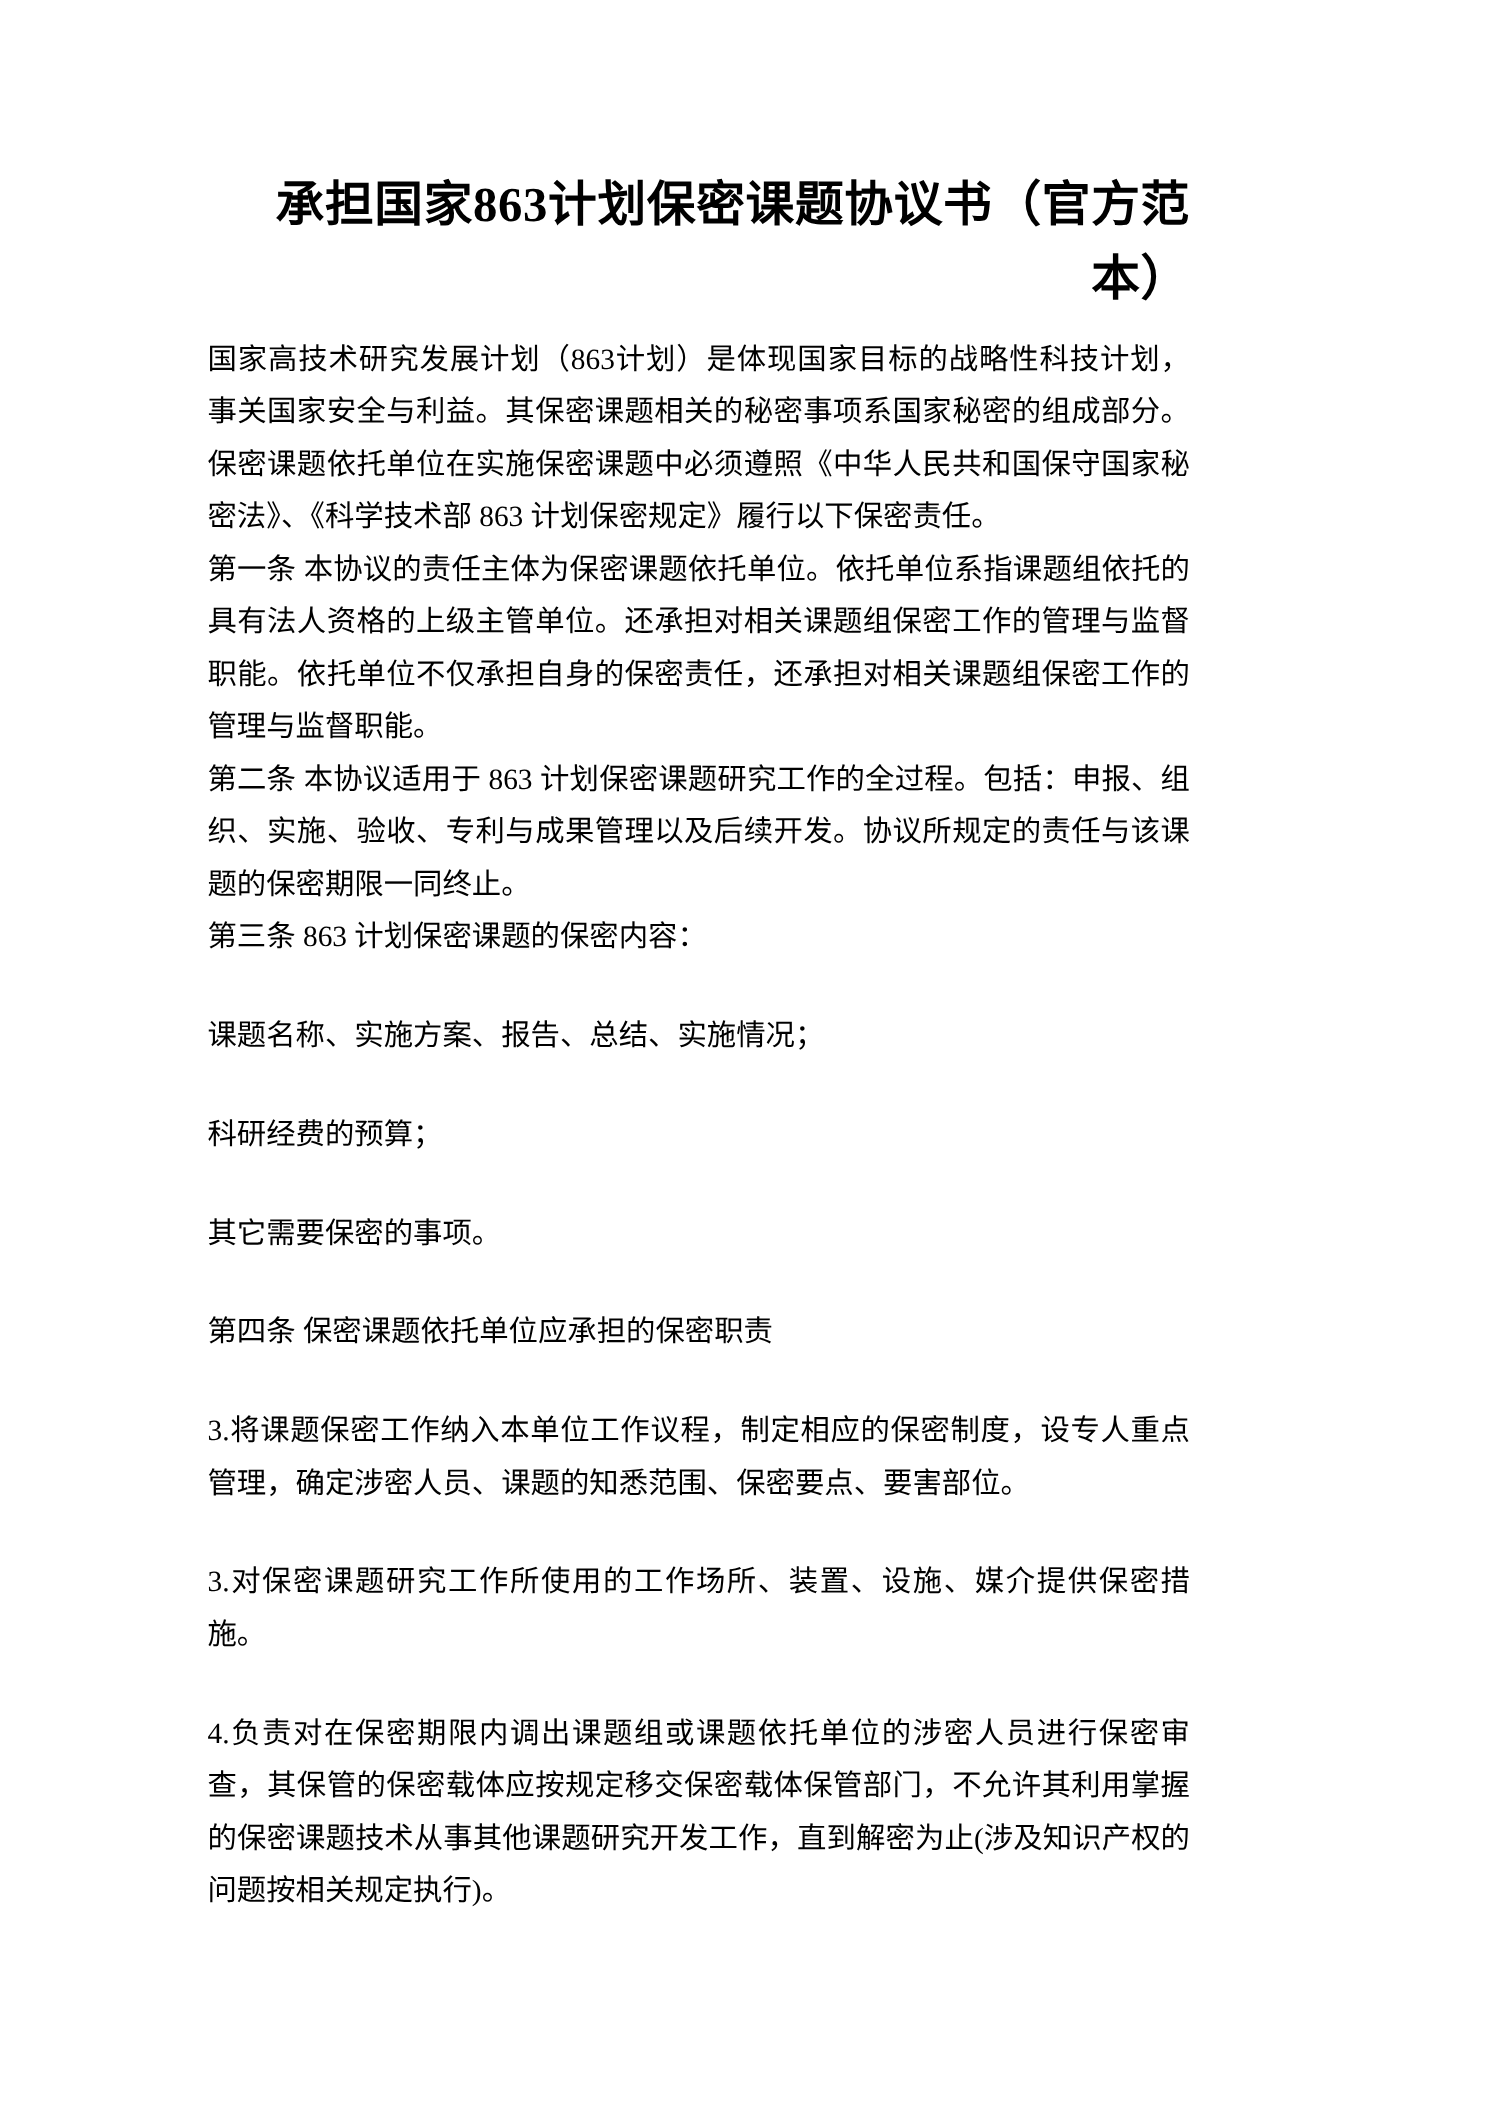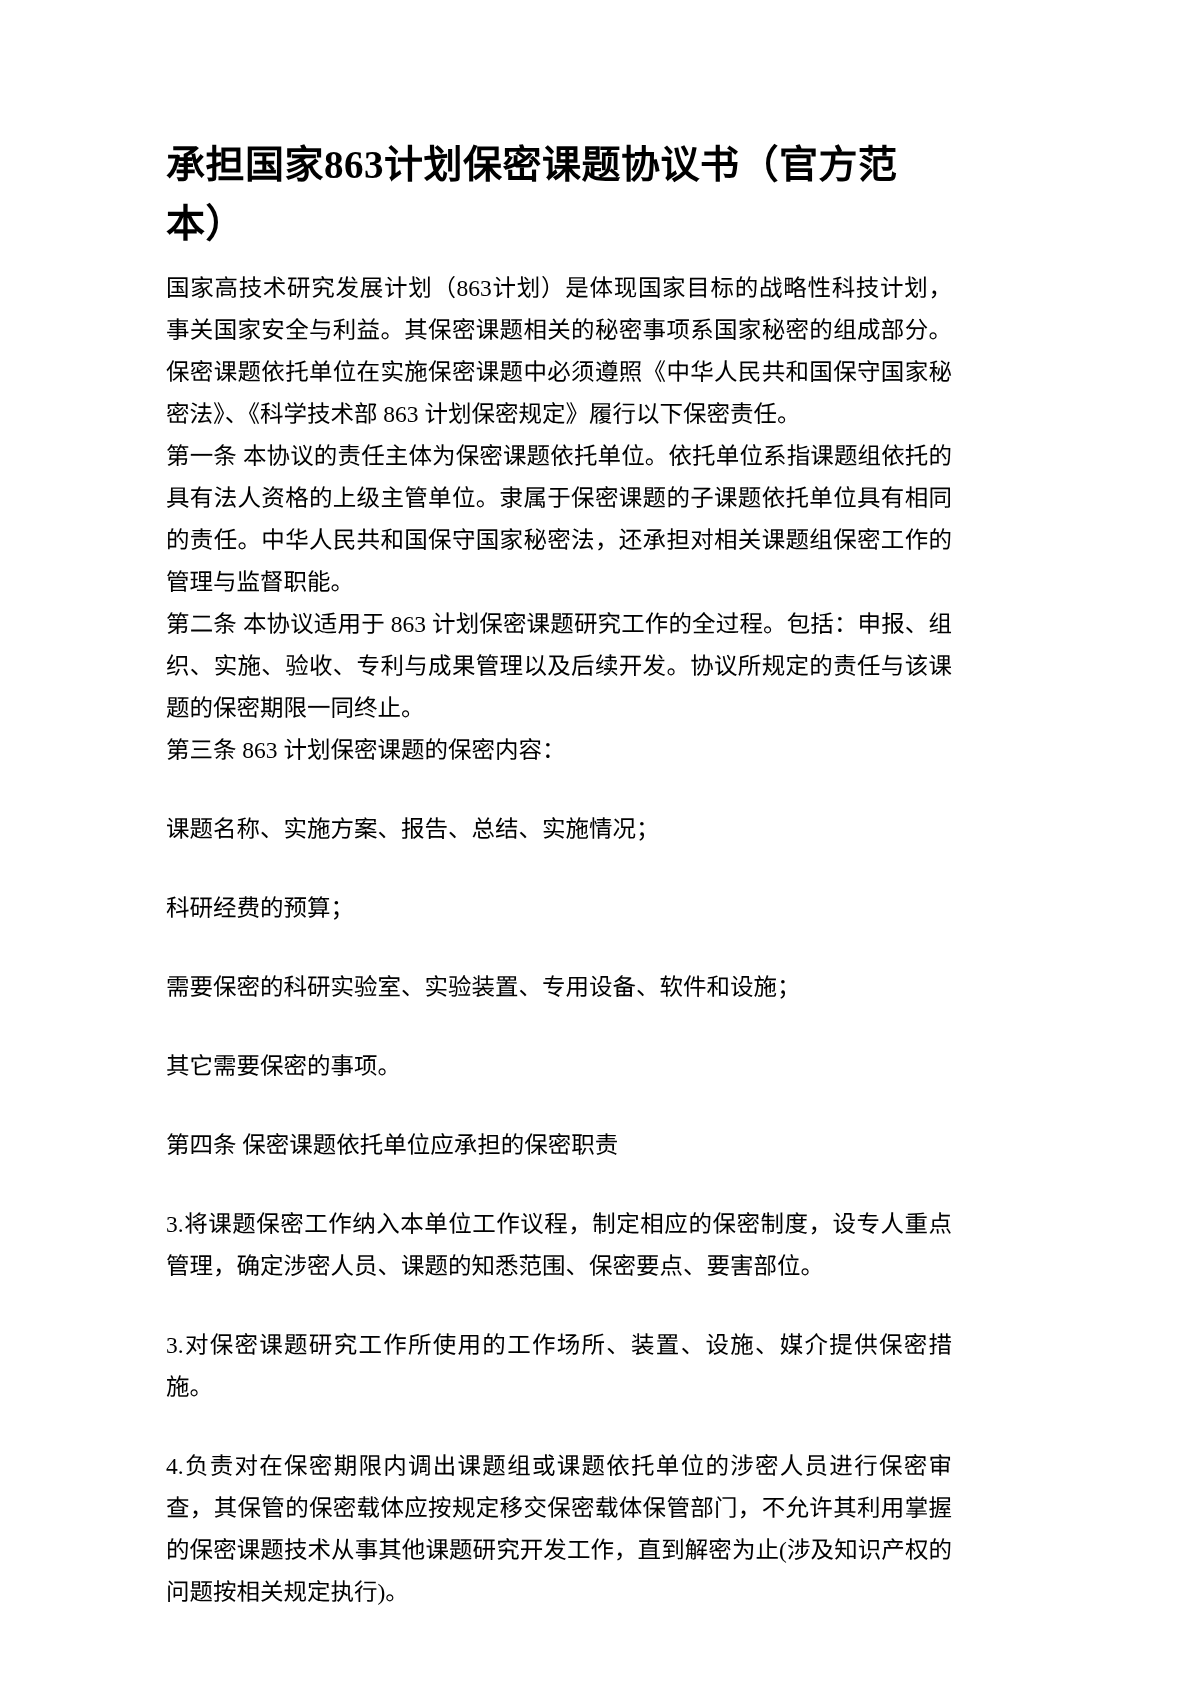--- a/index.html
+++ b/index.html
@@ -24,21 +24,21 @@
   .content {
     position: absolute;
     left: 166px;
     top: 136px;
     width: 786px;
   }
   .doc-title {
     font-size: 39px;
     font-weight: bold;
     line-height: 1.5;
-    text-align: left;
+    text-align: right;
     margin: 0 0 14px 0;
     letter-spacing: 0.5px;
   }
   .para {
     font-size: 23.5px;
     line-height: 42px;
     margin: 0;
     text-align: justify;
     text-justify: inter-ideograph;
     word-break: break-all;
@@ -58,32 +58,31 @@
 </head>
 <body>
 
 <div class="page">
   <div class="content">
 
     <h1 class="doc-title">承担国家863计划保密课题协议书（官方范本）</h1>
 
     <p class="para block first-block">国家高技术研究发展计划（863计划）是体现国家目标的战略性科技计划，事关国家安全与利益。其保密课题相关的秘密事项系国家秘密的组成部分。保密课题依托单位在实施保密课题中必须遵照《中华人民共和国保守国家秘密法》、《科学技术部 863 计划保密规定》履行以下保密责任。</p>
 
-    <p class="para block">第一条 本协议的责任主体为保密课题依托单位。依托单位系指课题组依托的具有法人资格的上级主管单位。隶属于保密课题的子课题依托单位具有相同的责任。中华人民共和国保守国家秘密法，还承担对相关课题组保密工作的管理与监督职能。</p>
+    <p class="para block">第一条 本协议的责任主体为保密课题依托单位。依托单位系指课题组依托的具有法人资格的上级主管单位。还承担对相关课题组保密工作的管理与监督职能。依托单位不仅承担自身的保密责任，还承担对相关课题组保密工作的管理与监督职能。</p>
 
     <p class="para block">第二条 本协议适用于 863 计划保密课题研究工作的全过程。包括：申报、组织、实施、验收、专利与成果管理以及后续开发。协议所规定的责任与该课题的保密期限一同终止。</p>
 
     <p class="para block">第三条 863 计划保密课题的保密内容：</p>
 
     <p class="para spaced">课题名称、实施方案、报告、总结、实施情况；</p>
 
     <p class="para spaced">科研经费的预算；</p>
 
 
-    <p class="para spaced">需要保密的科研实验室、实验装置、专用设备、软件和设施；</p>
 
     <p class="para spaced">其它需要保密的事项。</p>
 
     <p class="para spaced">第四条 保密课题依托单位应承担的保密职责</p>
 
     <p class="para spaced">3.将课题保密工作纳入本单位工作议程，制定相应的保密制度，设专人重点管理，确定涉密人员、课题的知悉范围、保密要点、要害部位。</p>
 
 
     <p class="para spaced">3.对保密课题研究工作所使用的工作场所、装置、设施、媒介提供保密措施。</p>
 

